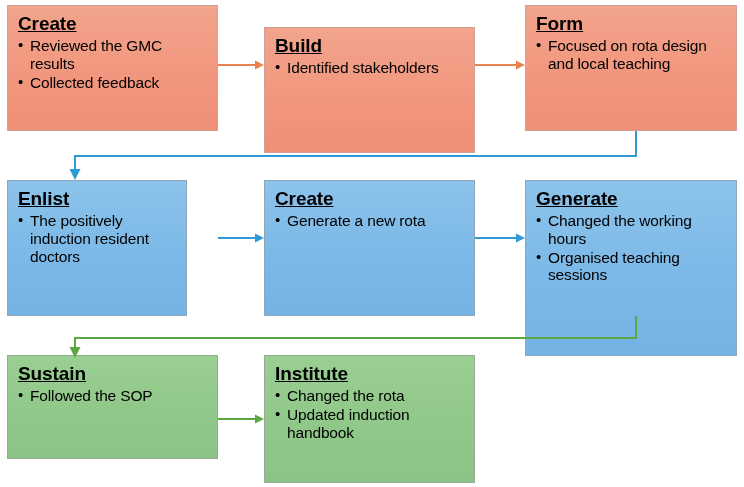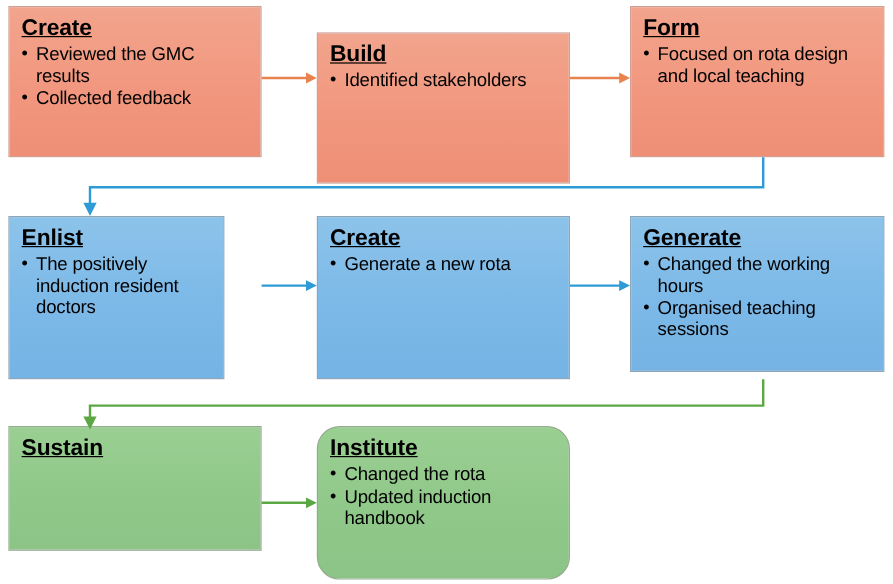--- a/index.html
+++ b/index.html
@@ -112,33 +112,36 @@
     </ul>
   </div>
 
   <div class="node theme-blue" style="left:264px; top:180px; width:211px; height:136px;">
     <div class="node-title">Create</div>
     <ul class="bullets">
       <li>Generate a new rota</li>
     </ul>
   </div>
 
-  <div class="node theme-blue" style="left:525px; top:180px; width:212px; height:130px;">
+  <div class="node theme-blue" style="left:525px; top:180px; width:212px; height:176px;">
     <div class="node-title">Generate</div>
     <ul class="bullets">
       <li>Changed the working hours</li>
       <li>Organised teaching sessions</li>
     </ul>
   </div>
 
   <div class="node theme-green" style="left:7px; top:355px; width:211px; height:104px;">
     <div class="node-title">Sustain</div>
+    <ul class="bullets">
+      <li>Followed the SOP</li>
+    </ul>
   </div>
 
-  <div class="node theme-green" style="left:264px; top:355px; width:211px; height:128px;border-radius:19px;">
+  <div class="node theme-green" style="left:264px; top:355px; width:211px; height:128px;">
     <div class="node-title">Institute</div>
     <ul class="bullets">
       <li>Changed the rota</li>
       <li>Updated induction handbook</li>
     </ul>
   </div>
 
   <div class="conn" style="left:218px; top:58px; width:48px; height:14px;">
     <svg width="48" height="14" viewBox="0 0 48 14">
       <line x1="0" y1="7" x2="41" y2="7" stroke="#e8834f" stroke-width="2"></line>

